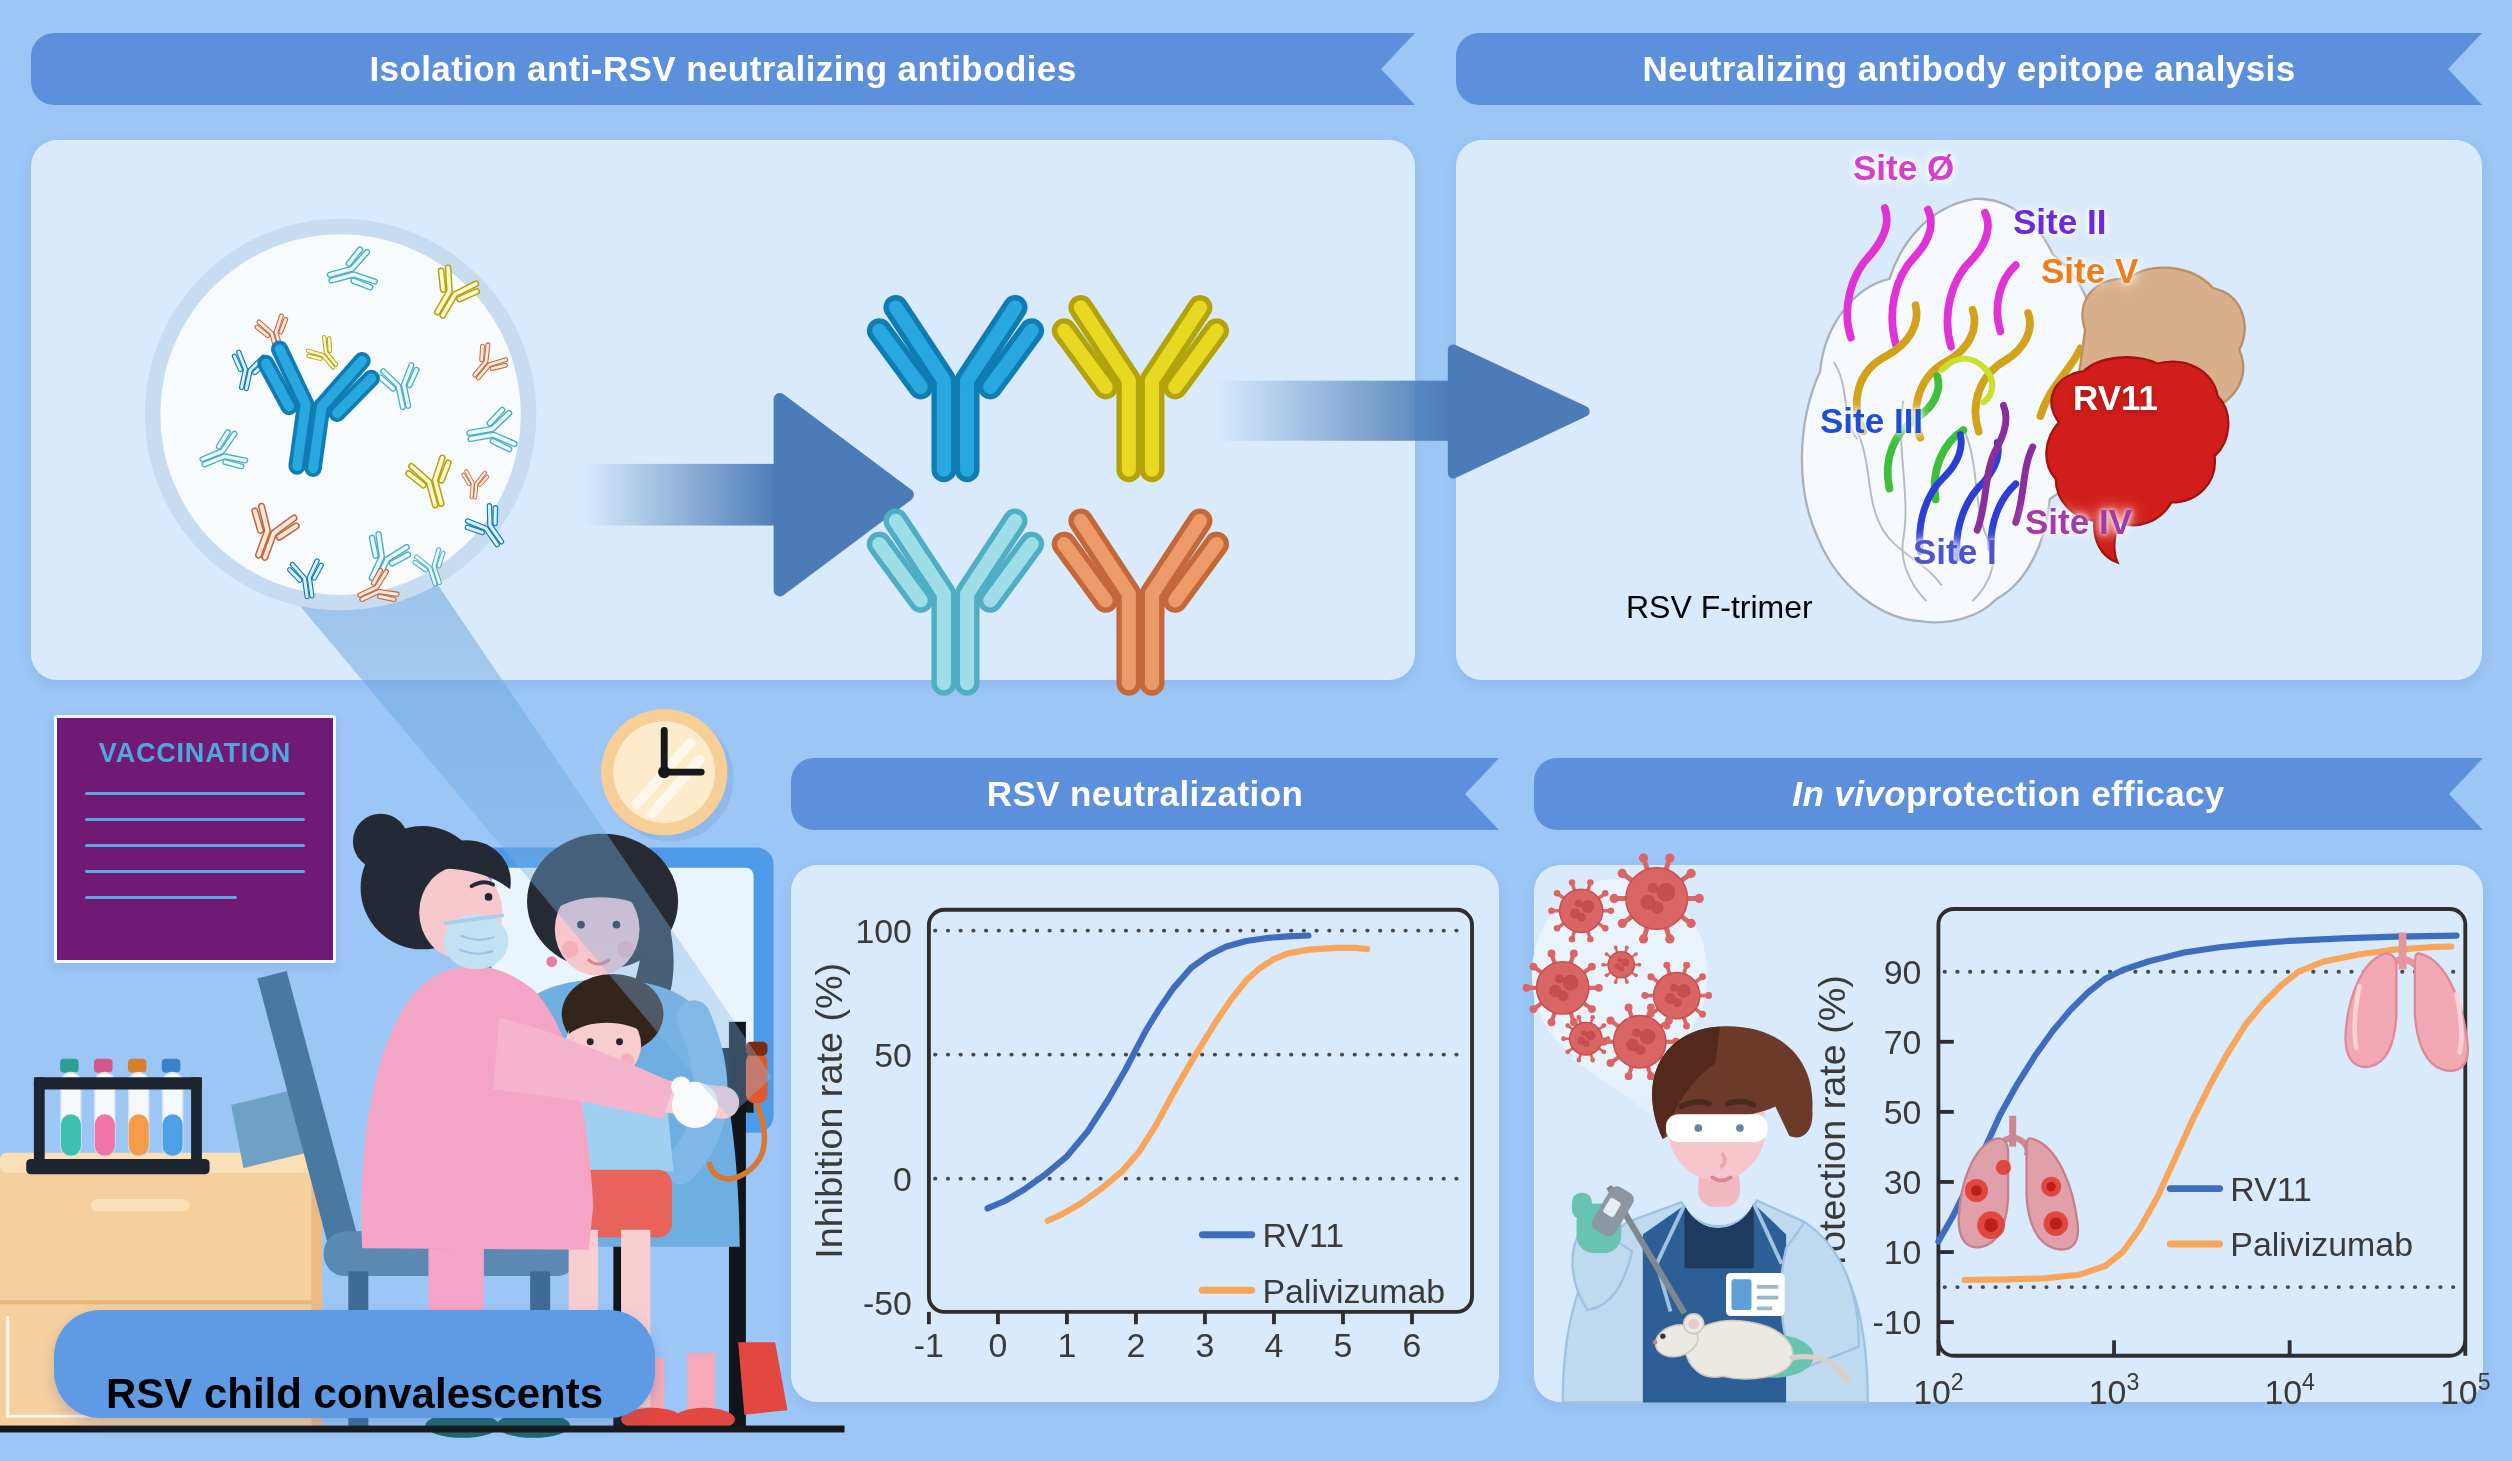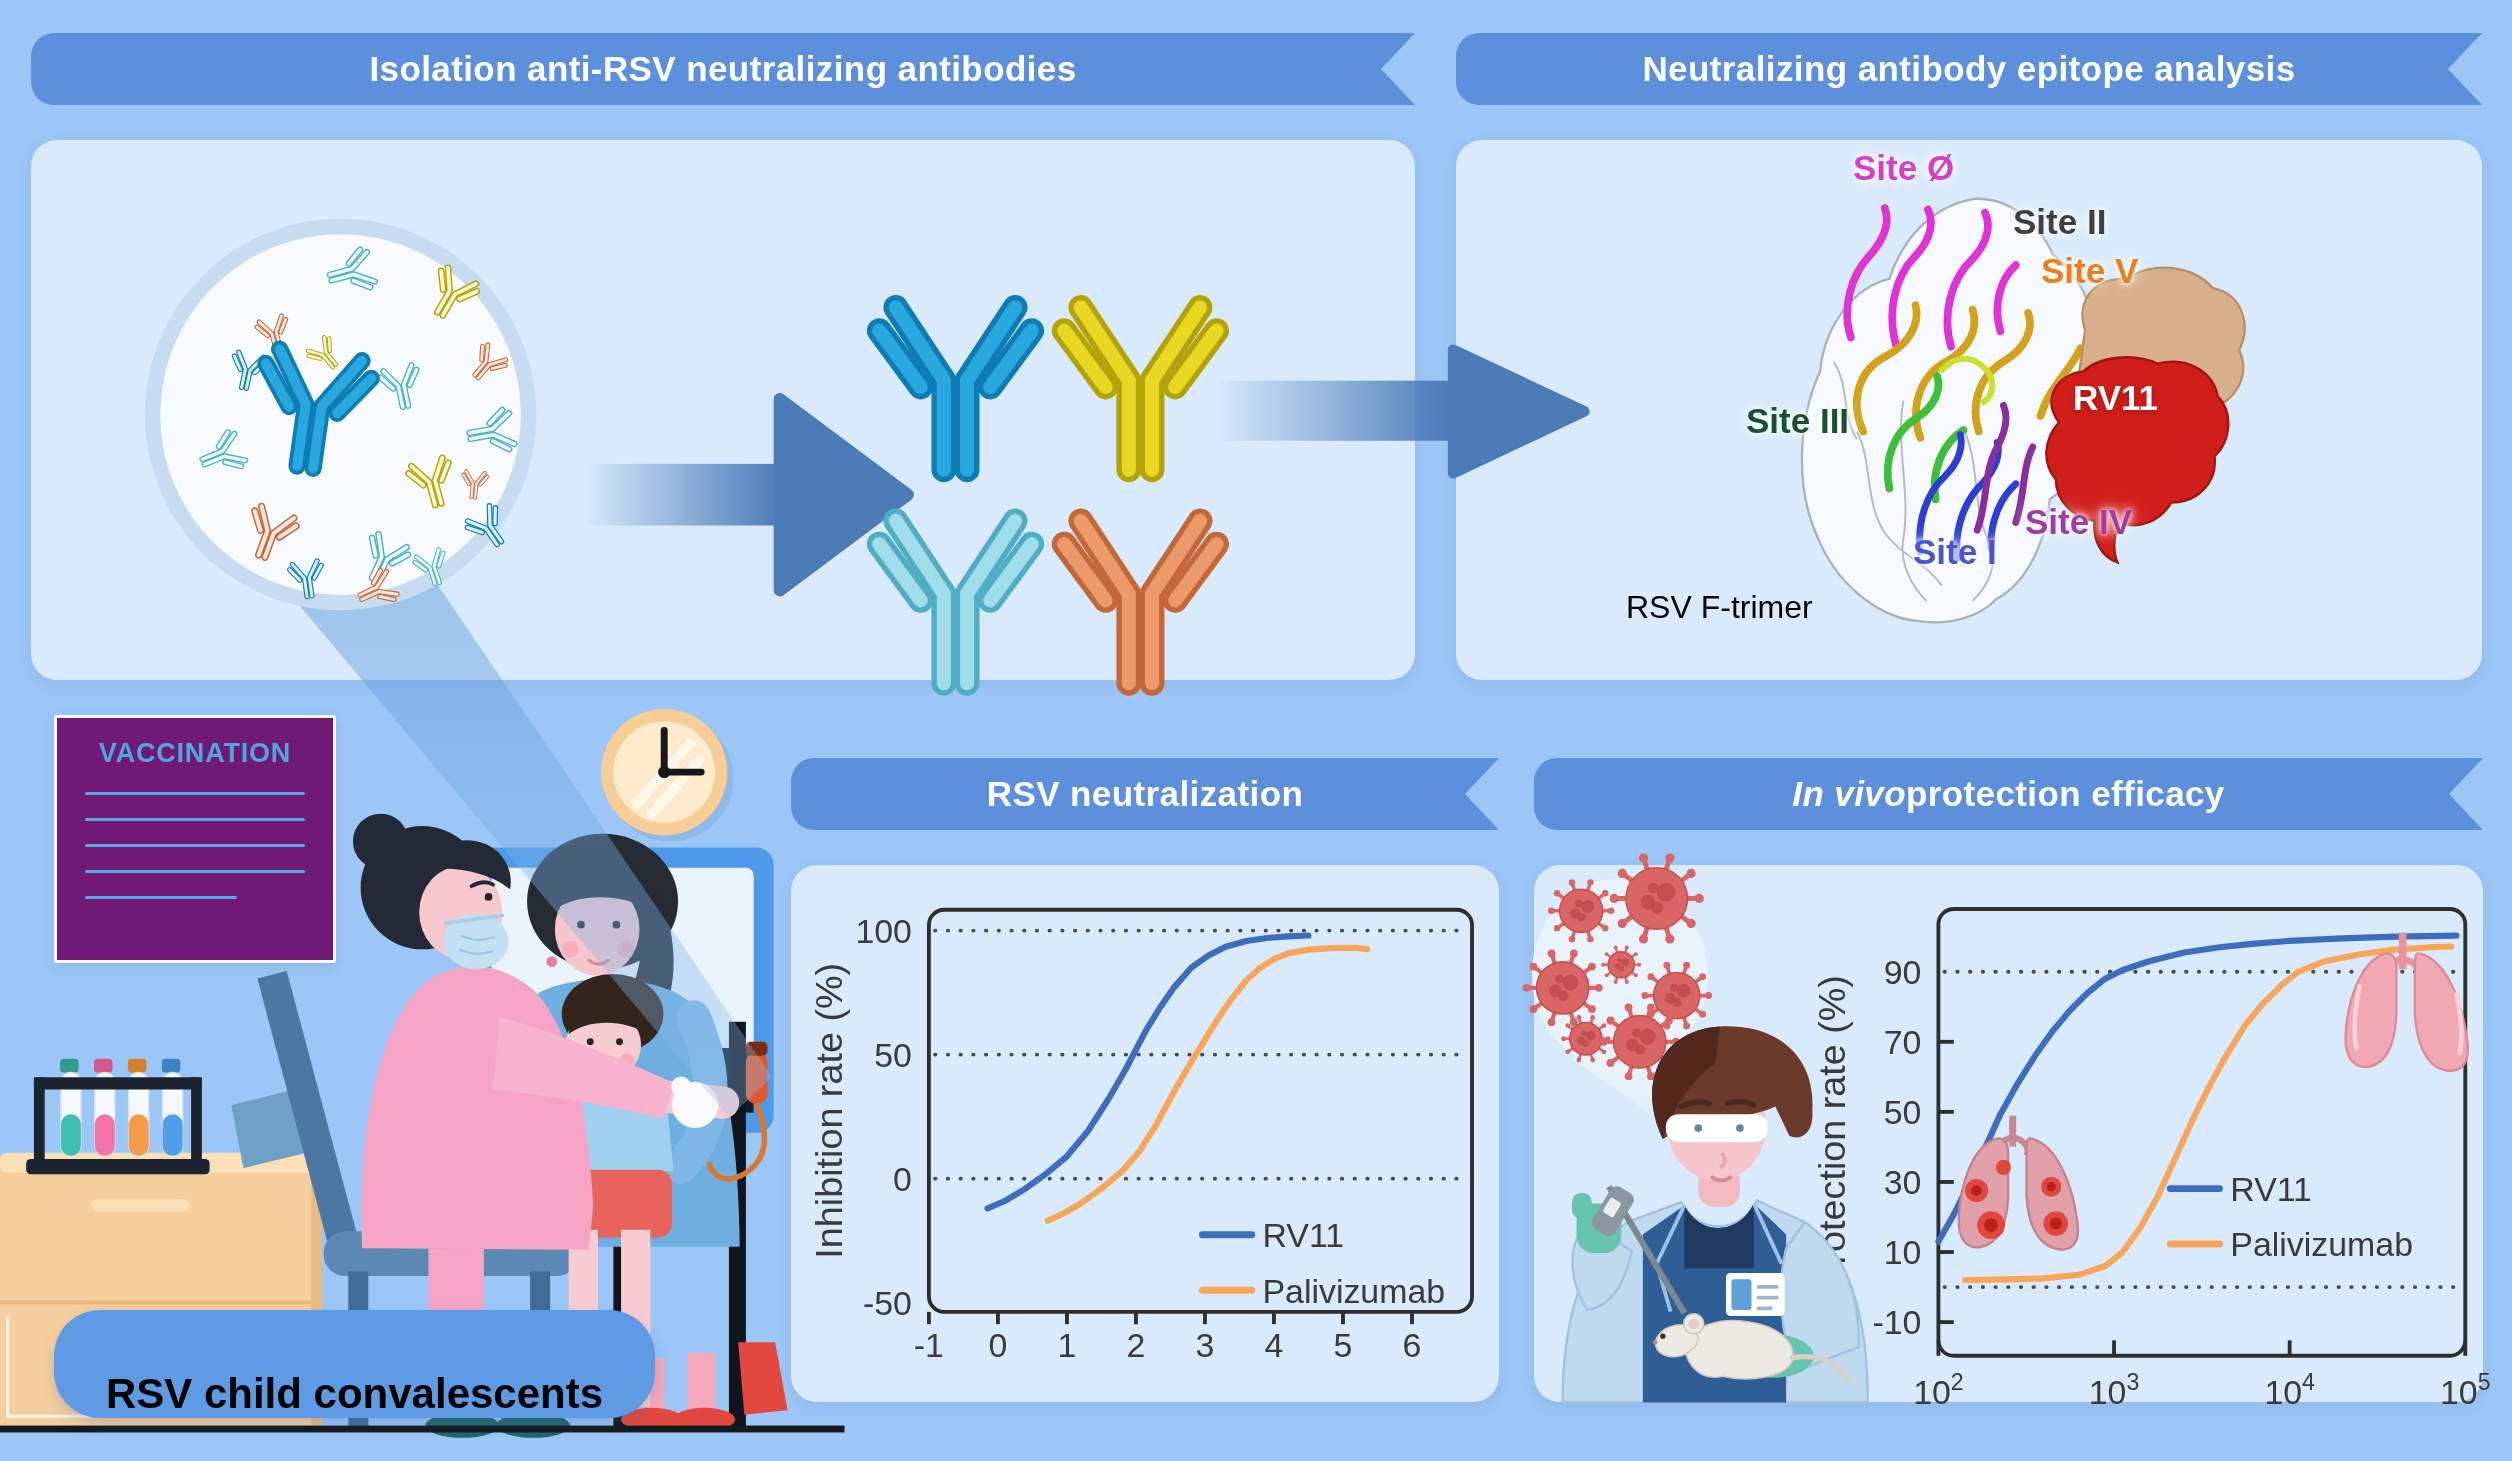--- a/index.html
+++ b/index.html
@@ -792,23 +792,23 @@
         <path d="M3118 1210 L3118 1258" stroke="#E6959F" stroke-width="10"></path>
         <path d="M3118 1244 C3098 1250 3092 1262 3096 1272 M3118 1244 C3140 1250 3146 1264 3142 1274" stroke="#E6959F" stroke-width="9" fill="none"></path>
         <path d="M3094 1238 C3064 1248 3046 1298 3044 1344 C3043 1374 3056 1388 3076 1384 C3098 1379 3108 1352 3110 1318 L3110 1254 C3110 1242 3102 1235 3094 1238 Z" fill="#F2A8B2" stroke="#DC8A97" stroke-width="3"></path>
         <path d="M3142 1238 C3176 1248 3196 1302 3202 1352 C3206 1382 3192 1394 3170 1388 C3148 1382 3136 1352 3134 1316 L3134 1254 C3134 1242 3134 1235 3142 1238 Z" fill="#F2A8B2" stroke="#DC8A97" stroke-width="3"></path>
         <path d="M3062 1280 C3056 1310 3054 1340 3058 1360 M3188 1290 C3194 1318 3196 1348 3192 1366" stroke="#FAD2D8" stroke-width="6" fill="none" stroke-linecap="round"></path>
       </g>
     </g>
   </svg>
 
   <div class="sitelabel" style="left: 1853px; top: 148px; color: rgb(214, 63, 201);">Site Ø</div>
-  <div class="sitelabel" style="left: 2013px; top: 202px; color: #404040; text-align: right;">Site II</div>
+  <div class="sitelabel" style="left: 2013px; top: 202px; color: #6d28d9; text-align: right;">Site II</div>
   <div class="sitelabel" style="left: 2041px; top: 251px; color: rgb(240, 125, 26);">Site V</div>
-  <div class="sitelabel" style="left: 1746px; top: 401px; color: #14532d; text-align: center;">Site III</div>
+  <div class="sitelabel" style="left: 1820px; top: 401px; color: #1d4ed8; text-align: center;">Site III</div>
   <div class="sitelabel" style="left: 2073px; top: 378px; text-shadow: rgba(0, 0, 0, 0.25) 0px 1.5px 6.2px; color: rgb(255, 255, 255);">RV11</div>
   <div class="sitelabel" style="left: 2025px; top: 502px; color: rgb(160, 59, 168);">Site IV</div>
   <div class="sitelabel" style="left: 1913px; top: 532px; color: rgb(76, 85, 206);">Site I</div>
   <div class="structlabel" style="left:1626px;top:589px;">RSV F-trimer</div>
 
   <div class="pill">
     <span>RSV child convalescents</span>
   </div>
 </div>
 

